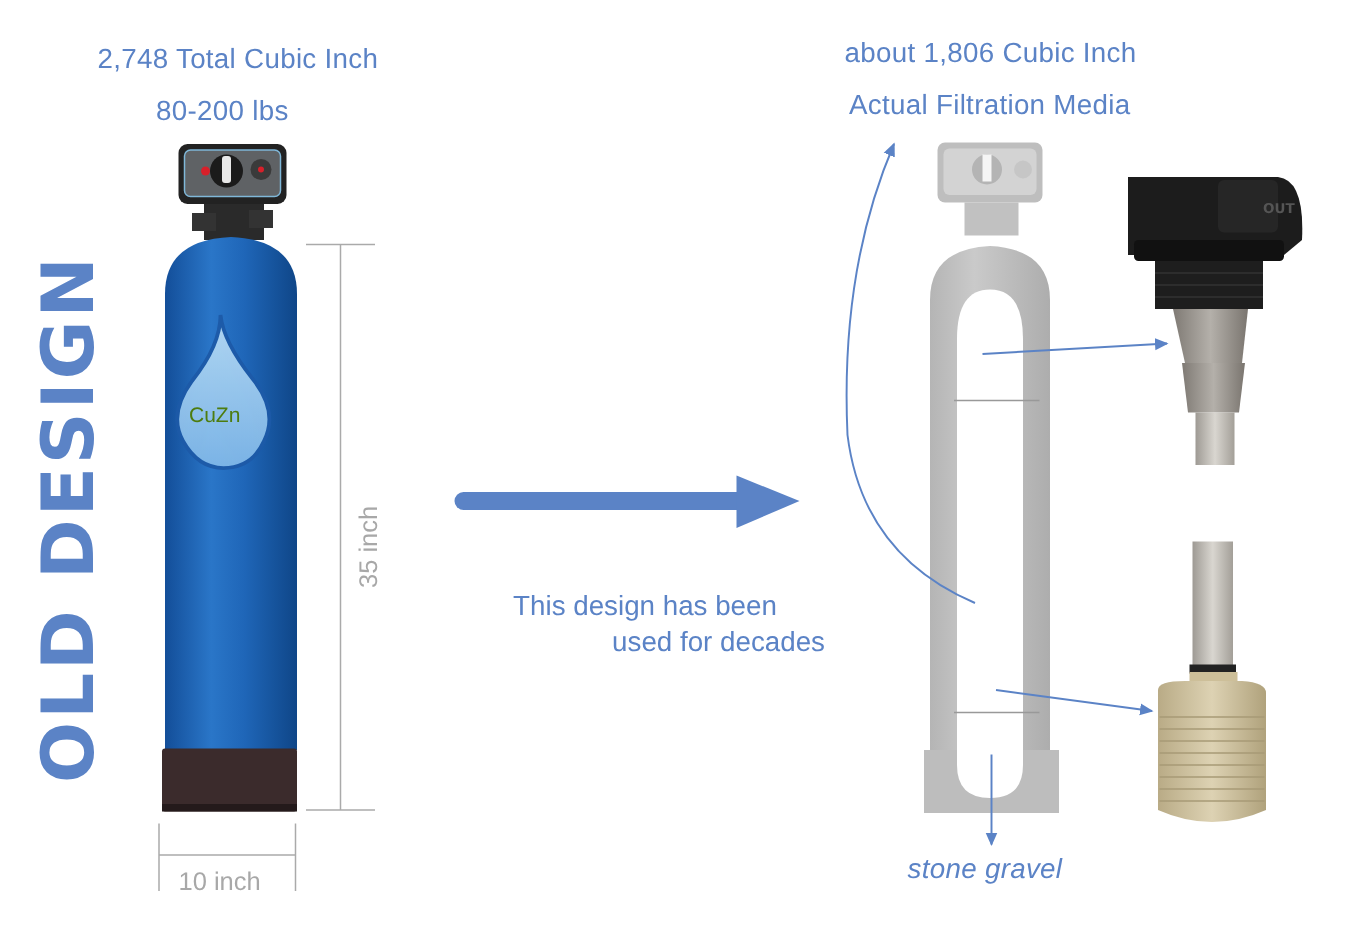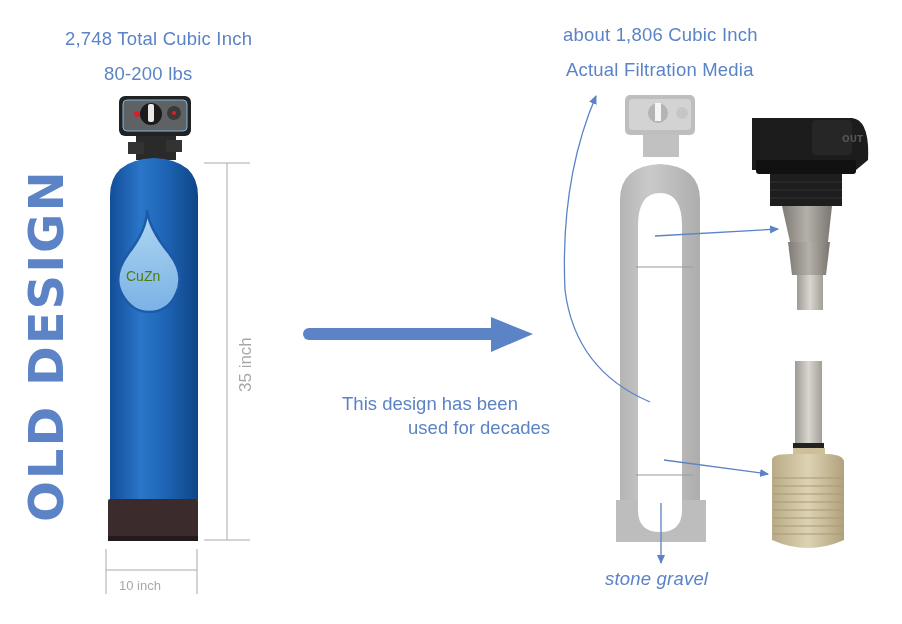--- a/index.html
+++ b/index.html
@@ -152,20 +152,20 @@
 </svg>
 
 <div class="abs lbl" style="left:65px;top:28px;">2,748 Total Cubic Inch</div>
 <div class="abs lbl" style="left:104px;top:63px;">80-200 lbs</div>
 
 <div class="title-vert">OLD DESIGN</div>
 
 <div class="abs" style="left:126px;top:268px;color:#4d7c0f;font-family:Liberation Sans, sans-serif;font-size:14px;">CuZn</div>
 
 <div class="abs gray" style="left:236px;top:392px;transform-origin:0 0;transform:rotate(-90deg);font-size:17px;white-space:nowrap;">35 inch</div>
-<div class="abs gray" style="left:119px;top:578px;font-size:13px;white-space:nowrap;">10 inch</div>
+<div class="abs gray" style="left:119px;top:578px;font-size:17px;white-space:nowrap;">10 inch</div>
 
 <div class="abs mid" style="left:300px;top:366px;margin-top:20px;">This design has been</div>
 <div class="abs mid" style="left:290px;top:410px;text-align:right;">used for decades</div>
 
 <div class="abs lbl" style="left:563px;top:24px;text-align:right;">about 1,806 Cubic Inch</div>
 <div class="abs lbl" style="left:566px;top:59px;text-align:right;">Actual Filtration Media</div>
 <div class="abs lbl" style="left:605px;top:568px;font-style:italic;">stone gravel</div>
 
 </body></html>

